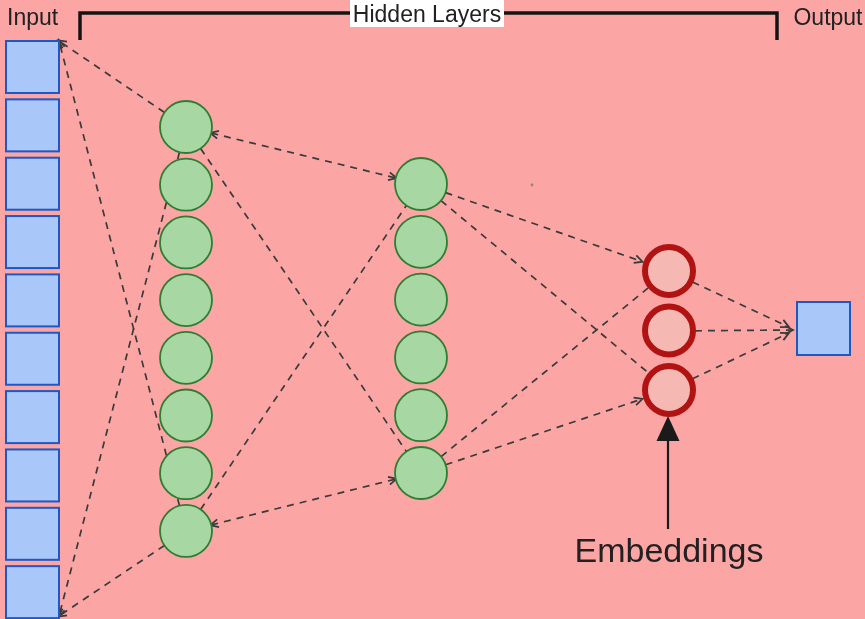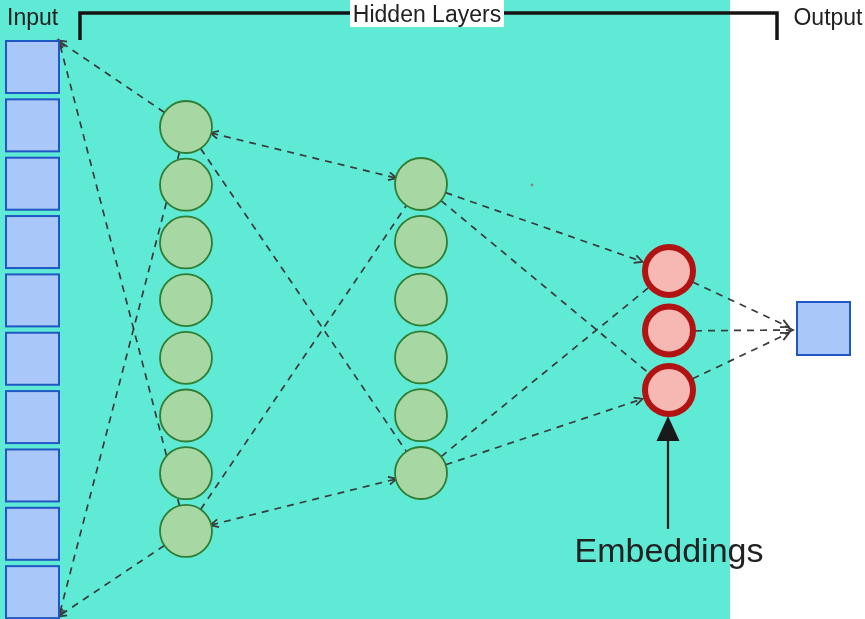--- a/index.html
+++ b/index.html
@@ -1,17 +1,17 @@
 <!DOCTYPE html>
 <html><head>
 <meta charset="utf-8">
 <style>
   html,body{margin:0;padding:0;background:#ffffff;}
   body{width:865px;height:619px;overflow:hidden;font-family:"Liberation Sans",sans-serif;}
-  #stage{position:relative;width:730px;height:619px;background:#5eead4;}
+  #stage{position:relative;width:865px;height:619px;background:#fca5a5;}
   svg{display:block;}
   .conn{stroke-dasharray:7 6;stroke-width:1.7;fill:none;}
   .lbl{font-family:"Liberation Sans",sans-serif;}
   .lbl-small{font-size:23px;}
   .lbl-big{font-size:34px;}
 </style>
 </head>
 <body>
 
 <div id="stage">

